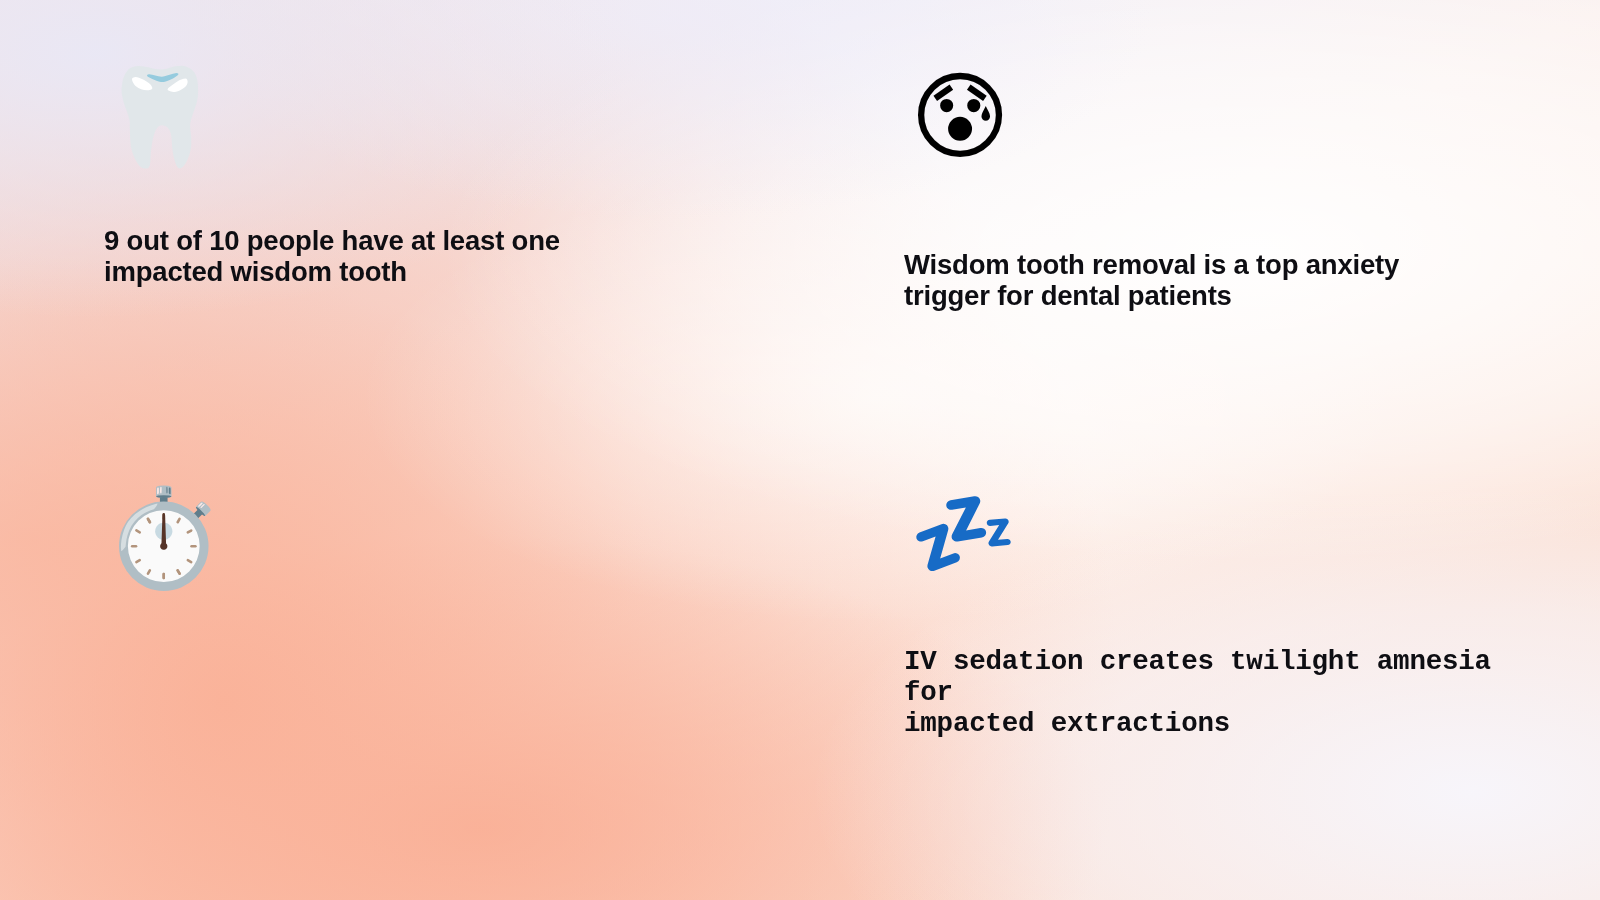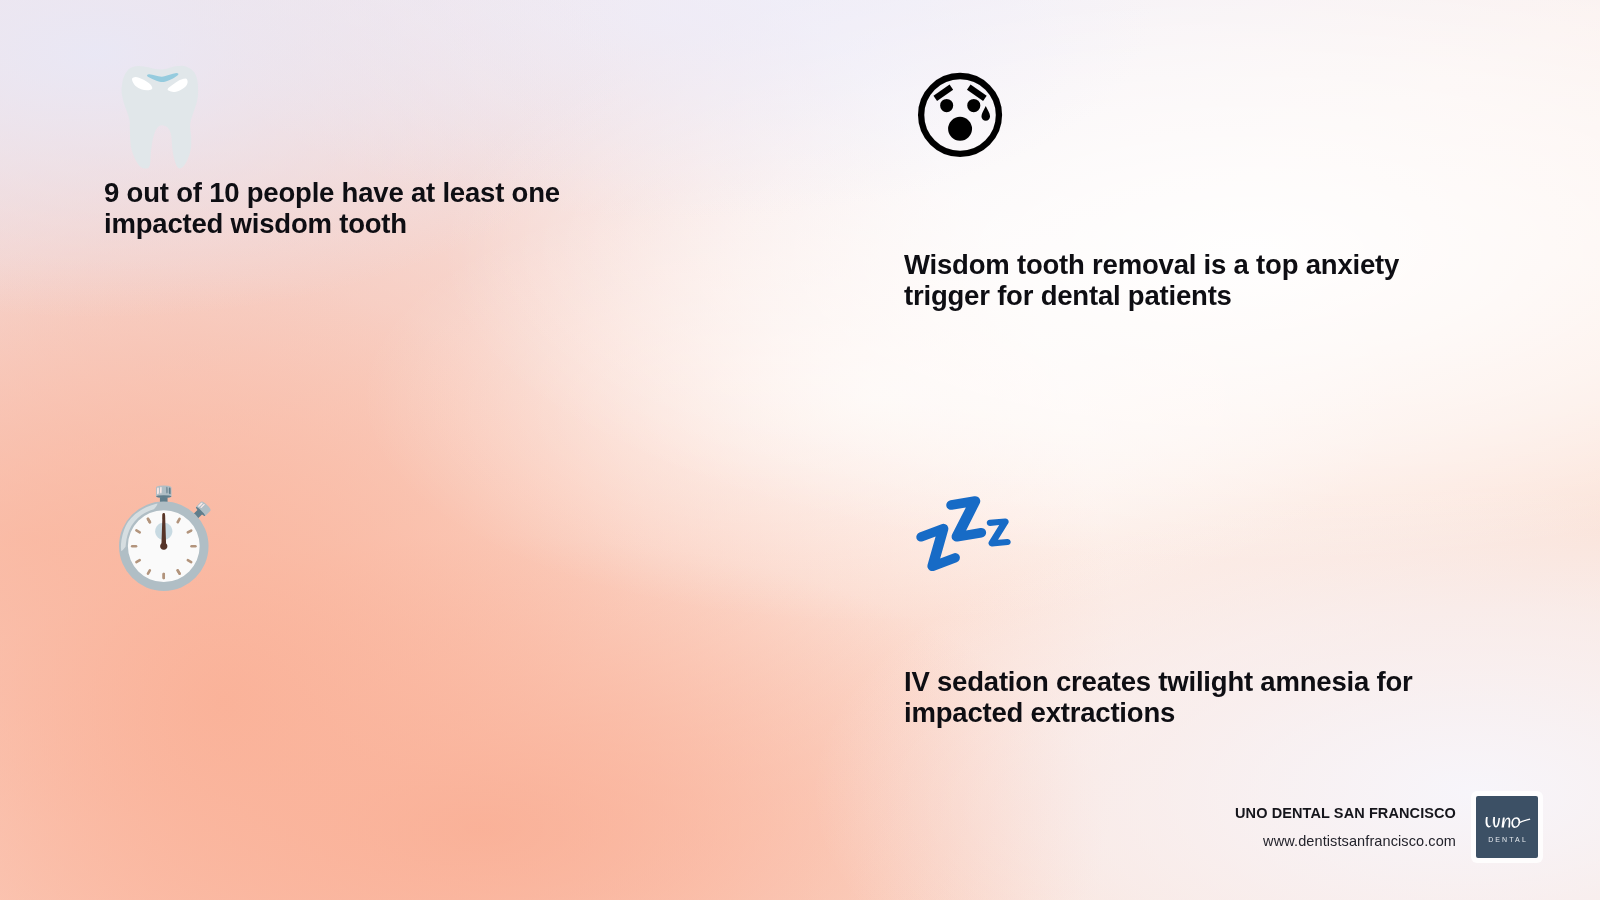--- a/index.html
+++ b/index.html
@@ -85,23 +85,23 @@
     margin: 0;
     font-family: "Liberation Sans", "DejaVu Sans", sans-serif;
     font-weight: 700;
     font-size: 27.5px;
     line-height: 1.12;
     letter-spacing: -0.2px;
     color: #0e0e13;
     white-space: pre-line;
   }
   .fact-card.c0 .fact-text,
-  .fact-card.c2 .fact-text { }
+  .fact-card.c2 .fact-text { margin-top: 48px; }
   .fact-card.c1 .fact-text { margin-top: 72px; }
-  .fact-card.c3 .fact-text { margin-top: 68px; }
+  .fact-card.c3 .fact-text { margin-top: 48px; font-family: Liberation Mono, monospace; }
 
   
   .fact-card.c0 .fact-emoji { margin-left: -4px; }
   .fact-card.c1 .fact-emoji { margin-left: 6px; }
   .fact-card.c2 .fact-emoji { margin-left: 0px; }
   .fact-card.c3 .fact-emoji { margin-left: 6px; font-size: 86px; }
 
   
   .brand {
     position: absolute;
@@ -190,31 +190,14 @@
     </div>
 
     <div class="fact-card c3">
       <span class="fact-emoji">💤</span>
       <p class="fact-text">IV sedation creates twilight amnesia for
 impacted extractions</p>
     </div>
 
   </div>
 
-  <div class="brand">
-    <div class="brand-text">
-      <div class="brand-name">UNO DENTAL SAN FRANCISCO</div>
-      <div class="brand-url">www.dentistsanfrancisco.com</div>
-    </div>
-    <div class="brand-logo">
-      <svg class="brand-logo-mark" viewBox="0 0 96 44" aria-hidden="true">
-        <g fill="#ffffff">
-          <path d="M6 10 C4 20, 5 30, 11 31 C16 32, 19 24, 20 13 C20 23, 21 31, 26 31 C31 31, 33 23, 34 12 L31 12 C30 22, 28 28, 26 28 C24 28, 23.5 21, 24 10 L20.5 10 C20 22, 17.5 28.5, 13 28 C9 27.5, 8 19, 9.5 10 Z"></path>
-          <path d="M37 31 C38 22, 39 14, 40 11 L43.5 11 C43 15, 42.5 19, 42.2 22 C44 15, 47 10.5, 51 11 C55 11.5, 55.5 17, 54 31 L50.5 31 C52 19, 52 14.5, 49.8 14.2 C46.8 13.8, 43 20, 41.8 31 Z"></path>
-          <path d="M67 10.4 C60.5 10.4, 56.2 16.6, 56.8 24 C57.3 29.6, 60.6 32.2, 64.8 31.7 C71 31, 75 24.6, 74.3 17.6 C73.9 13.3, 71.2 10.4, 67 10.4 Z M66.3 13.4 C69 13.4, 70.7 15.6, 71 19 C71.5 24.5, 68.6 29, 65.2 28.9 C62.4 28.8, 60.4 26.3, 60.1 22.3 C59.7 17.3, 62.5 13.4, 66.3 13.4 Z"></path>
-          <path d="M71 20.5 C78 17.5, 86 14.6, 94 13.2 L94.6 15.4 C86.8 17, 79 20, 72.2 23.2 Z"></path>
-        </g>
-      </svg>
-      <div class="brand-logo-sub">DENTAL</div>
-    </div>
-  </div>
 
 </div>
 
 </body></html>

